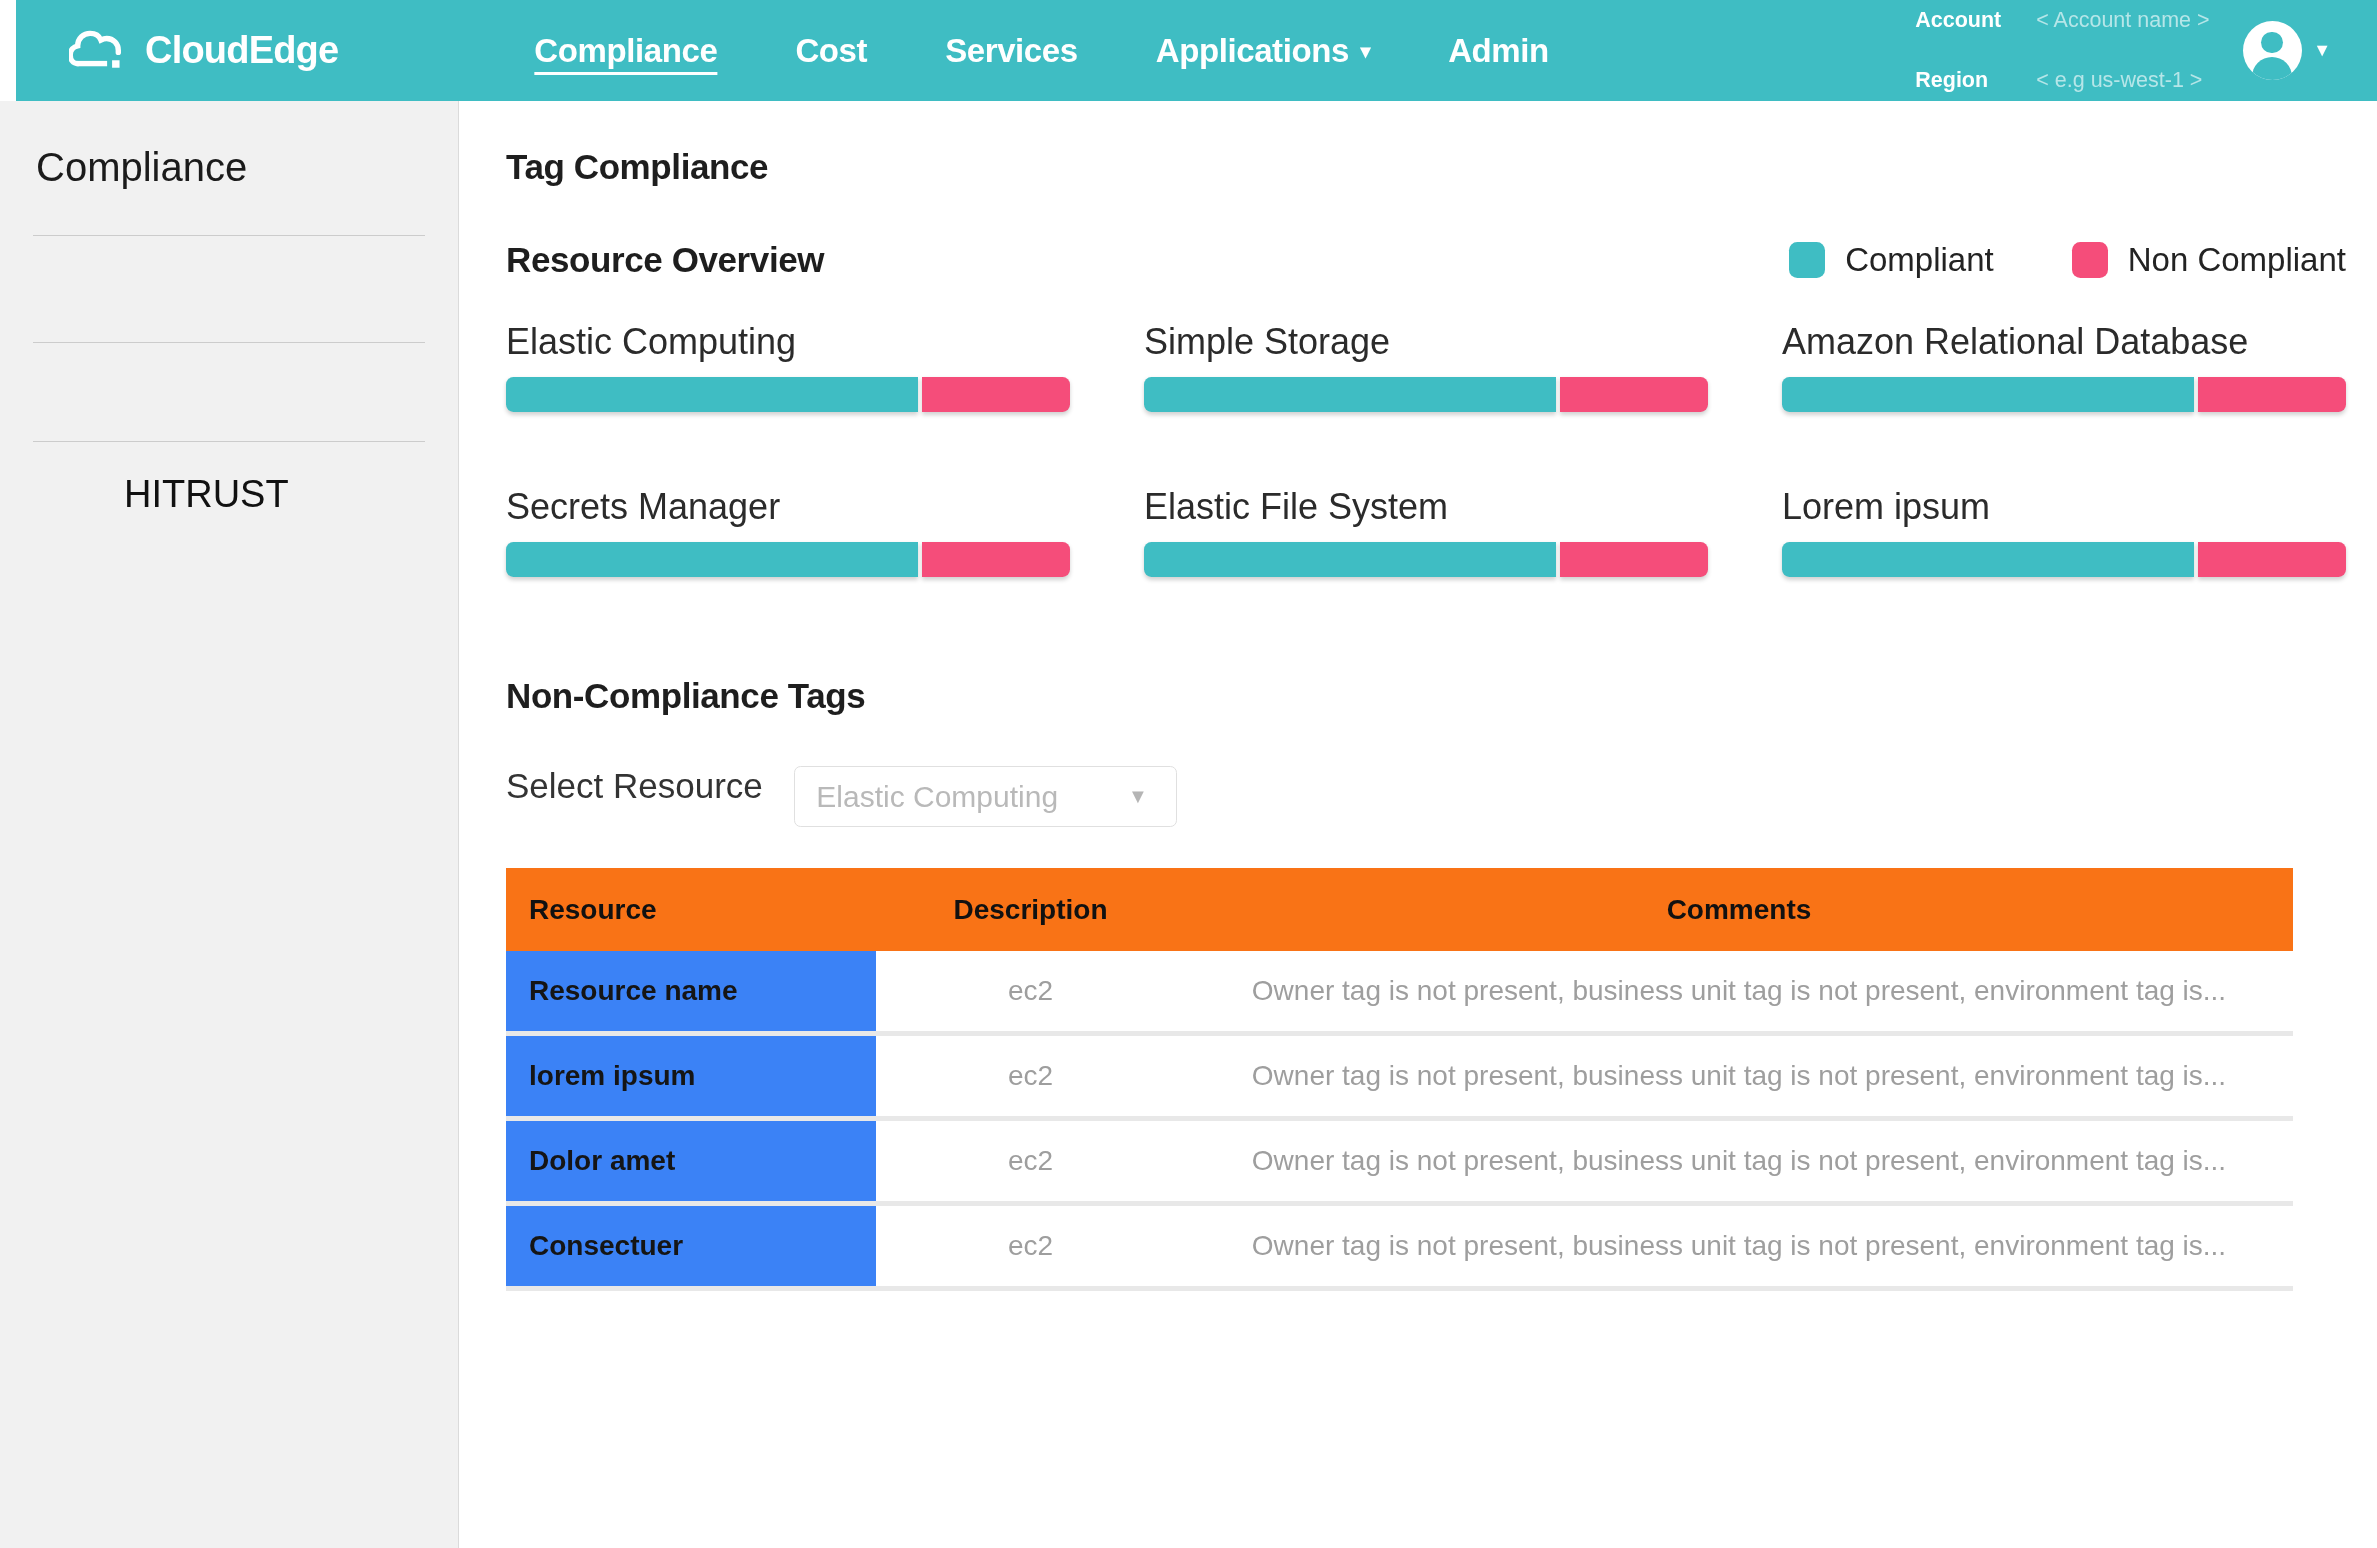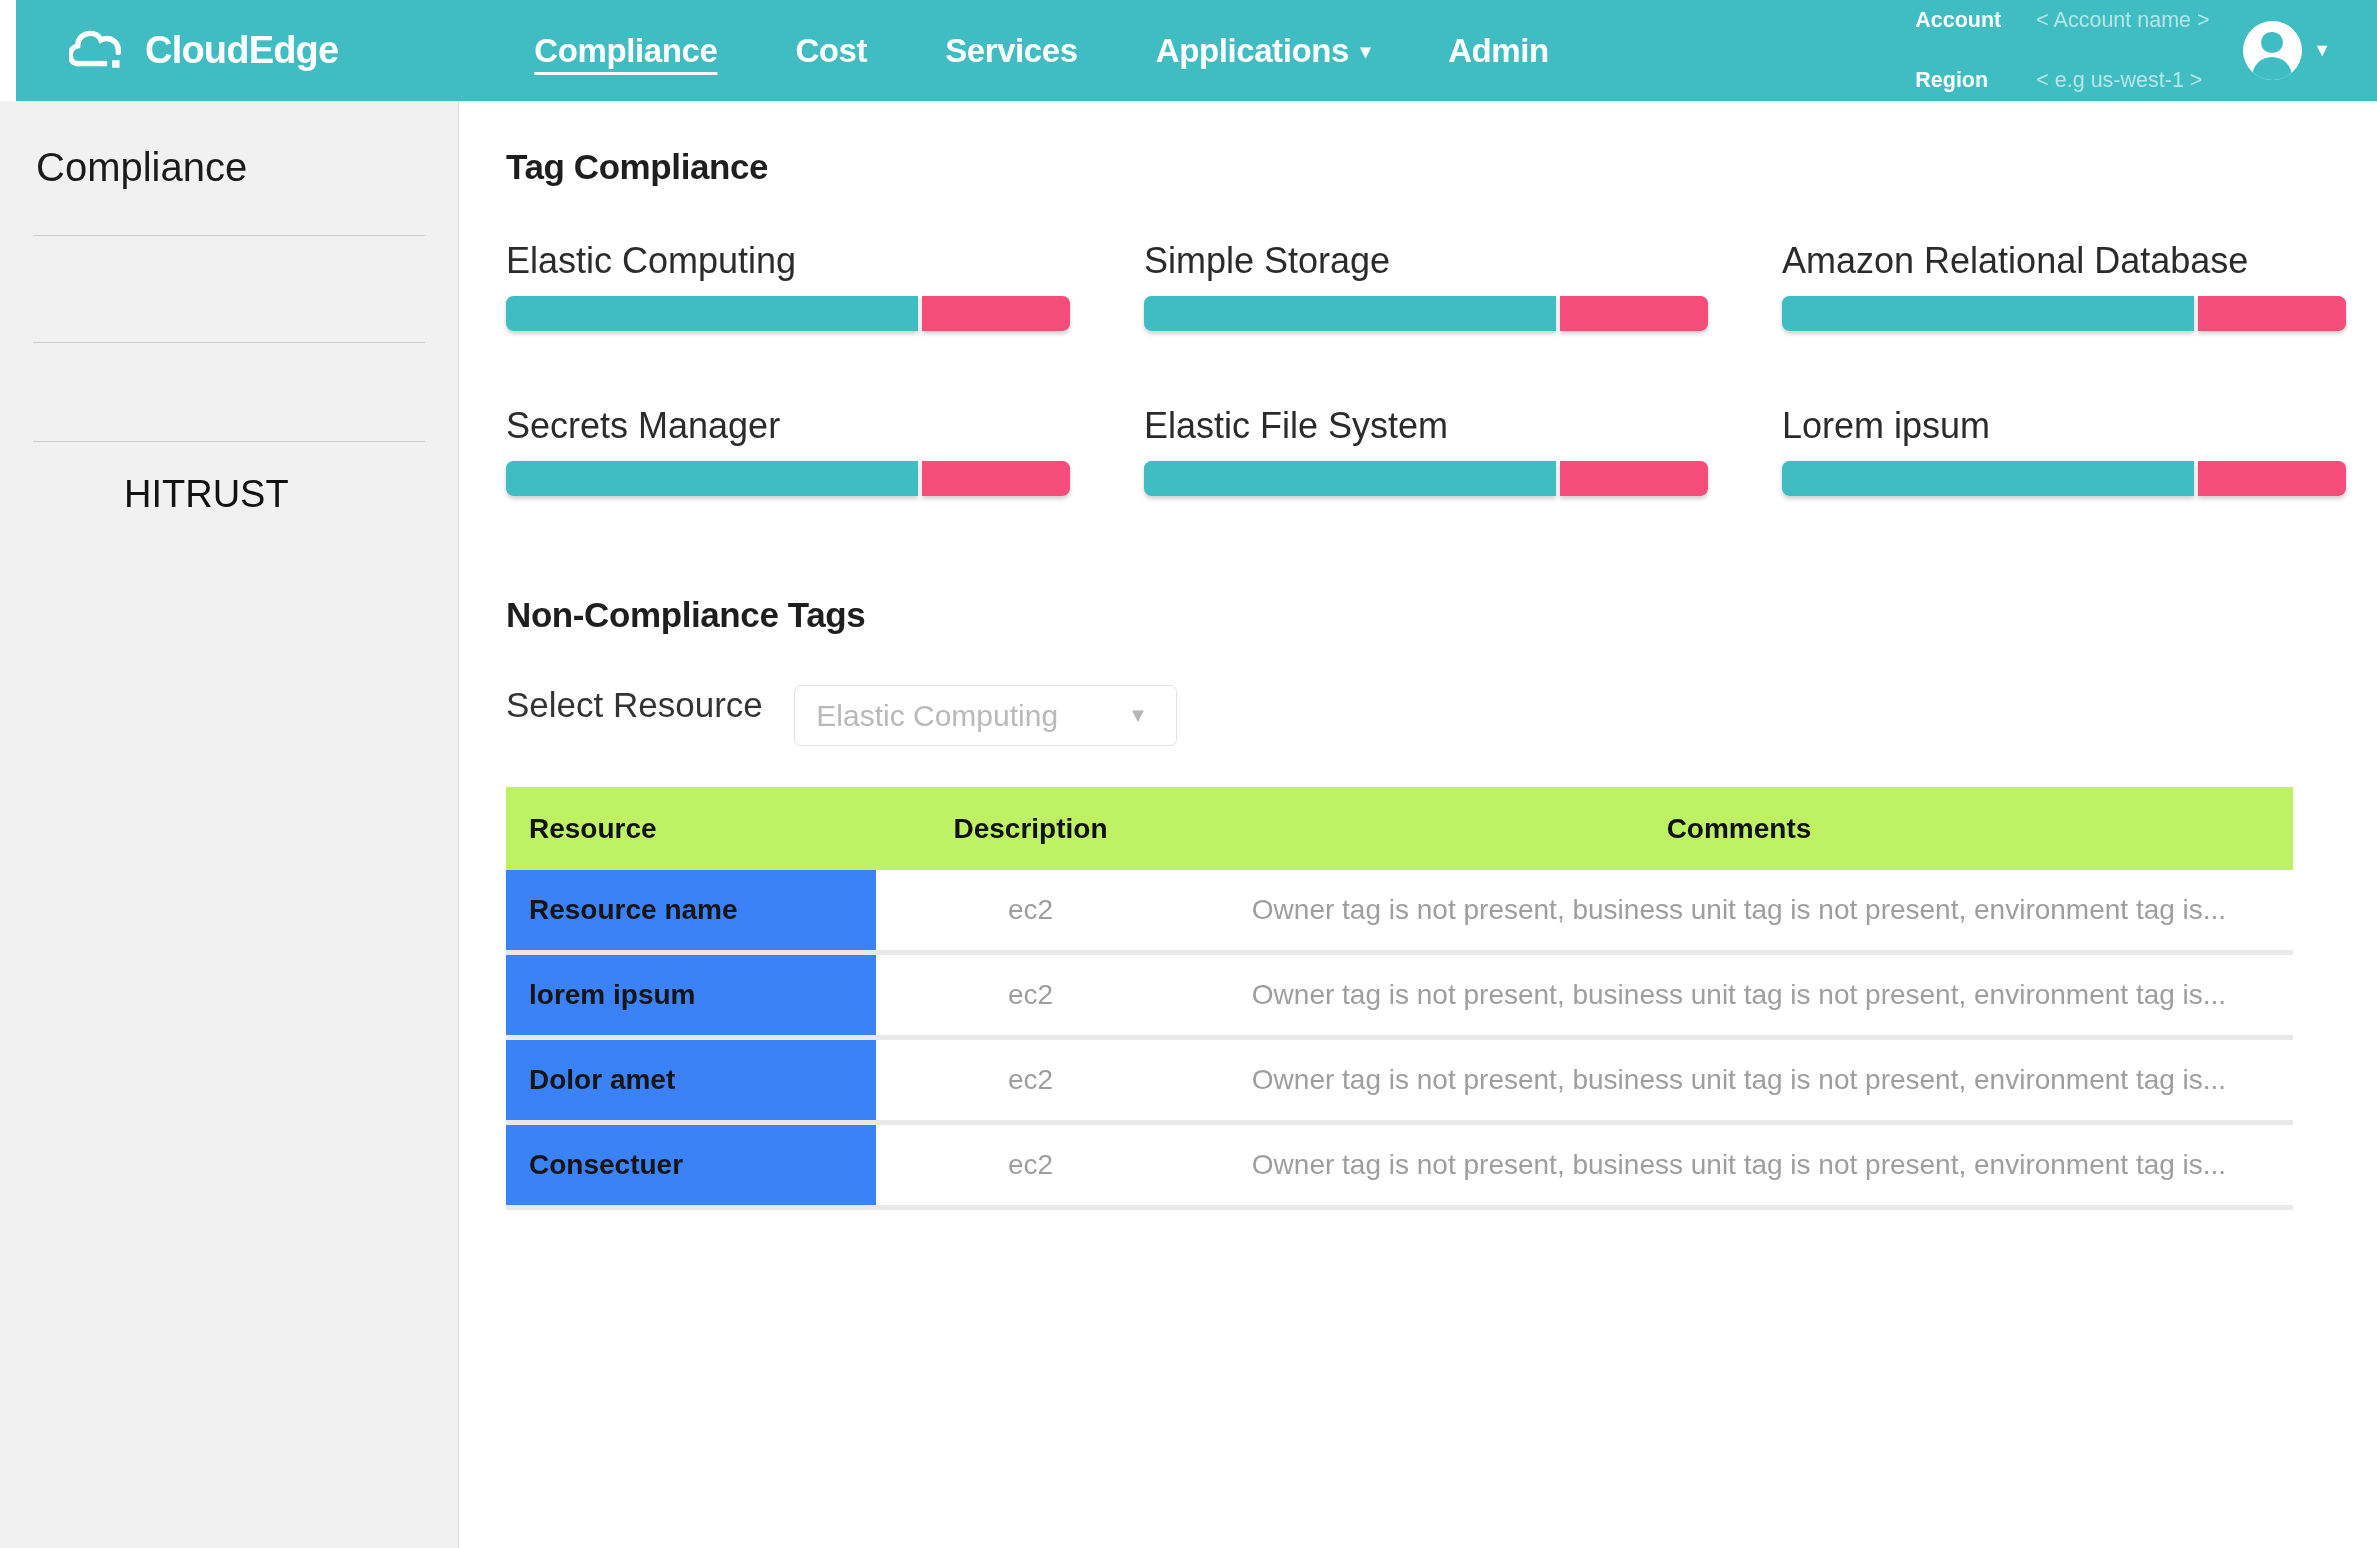--- a/index.html
+++ b/index.html
@@ -113,21 +113,21 @@
     padding: 0 28px 0 21.5px;
     cursor: pointer;
   }
   .select-value { font-size: 30px; color: #B9B9B9; }
   .select-caret { font-size: 20px; color: #B5B5B5; }
 
   
   .table { width: 1787px; margin-top: 41px; }
   .thead {
     display: grid; grid-template-columns: 370px 309px 1fr;
-    background: #bef264; height: 83px; align-items: center;
+    background: #f97316; height: 83px; align-items: center;
     font-size: 28px; font-weight: bold; color: #111;
   }
   .th { text-align: center; }
   .th.th-resource { text-align: left; padding-left: 23px; }
   .trow {
     display: grid; grid-template-columns: 370px 309px 1fr;
     height: 80px; background: #fff;
     font-size: 28px; align-items: stretch;
   }
   .td { display: flex; align-items: center; justify-content: center; color: #9E9E9E; }
@@ -203,20 +203,33 @@
     <hr class="side-divider">
     <div class="spacer-b"></div>
     <hr class="side-divider">
   <div class="side-item">HITRUST</div>
     </aside>
 
   <main class="main">
     <div class="content">
       <h1 class="page-title">Tag Compliance</h1>
 
+      <div class="section-head">
+        <h2 class="section-title">Resource Overview</h2>
+        <div class="legend">
+          <div class="legend-item">
+            <span class="legend-swatch" style="background: rgb(63, 189, 195);"></span>
+            <span>Compliant</span>
+          </div>
+          <div class="legend-item">
+            <span class="legend-swatch" style="background: rgb(245, 77, 122);"></span>
+            <span>Non Compliant</span>
+          </div>
+        </div>
+      </div>
 
       <div class="res-grid">
 
       <div class="res-card">
             <div class="res-name">Elastic Computing</div>
             <div class="bar">
               <div class="seg compliant" style="width: 73%; background: rgb(63, 189, 195);"></div>
               <div class="seg noncompliant" style="background: rgb(245, 77, 122);"></div>
             </div>
           </div>

